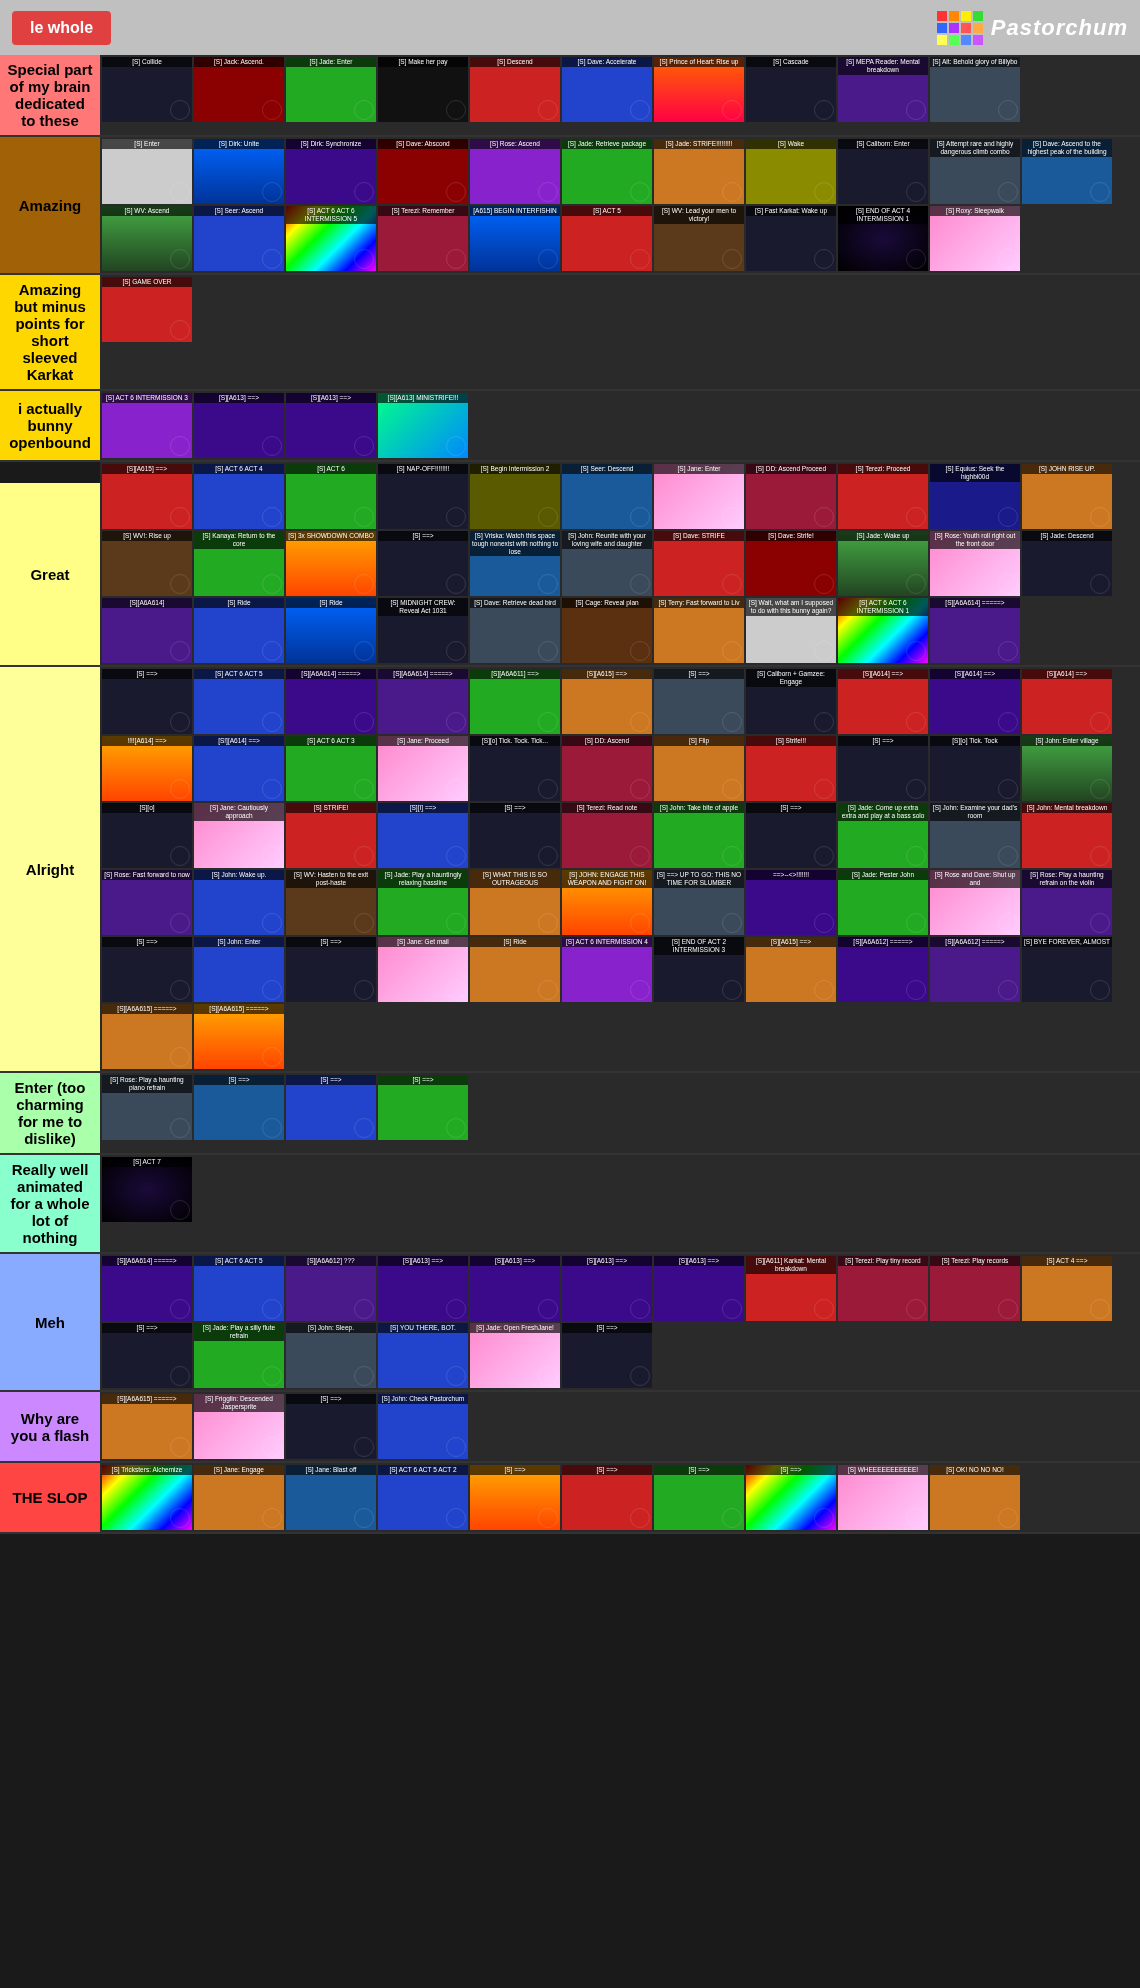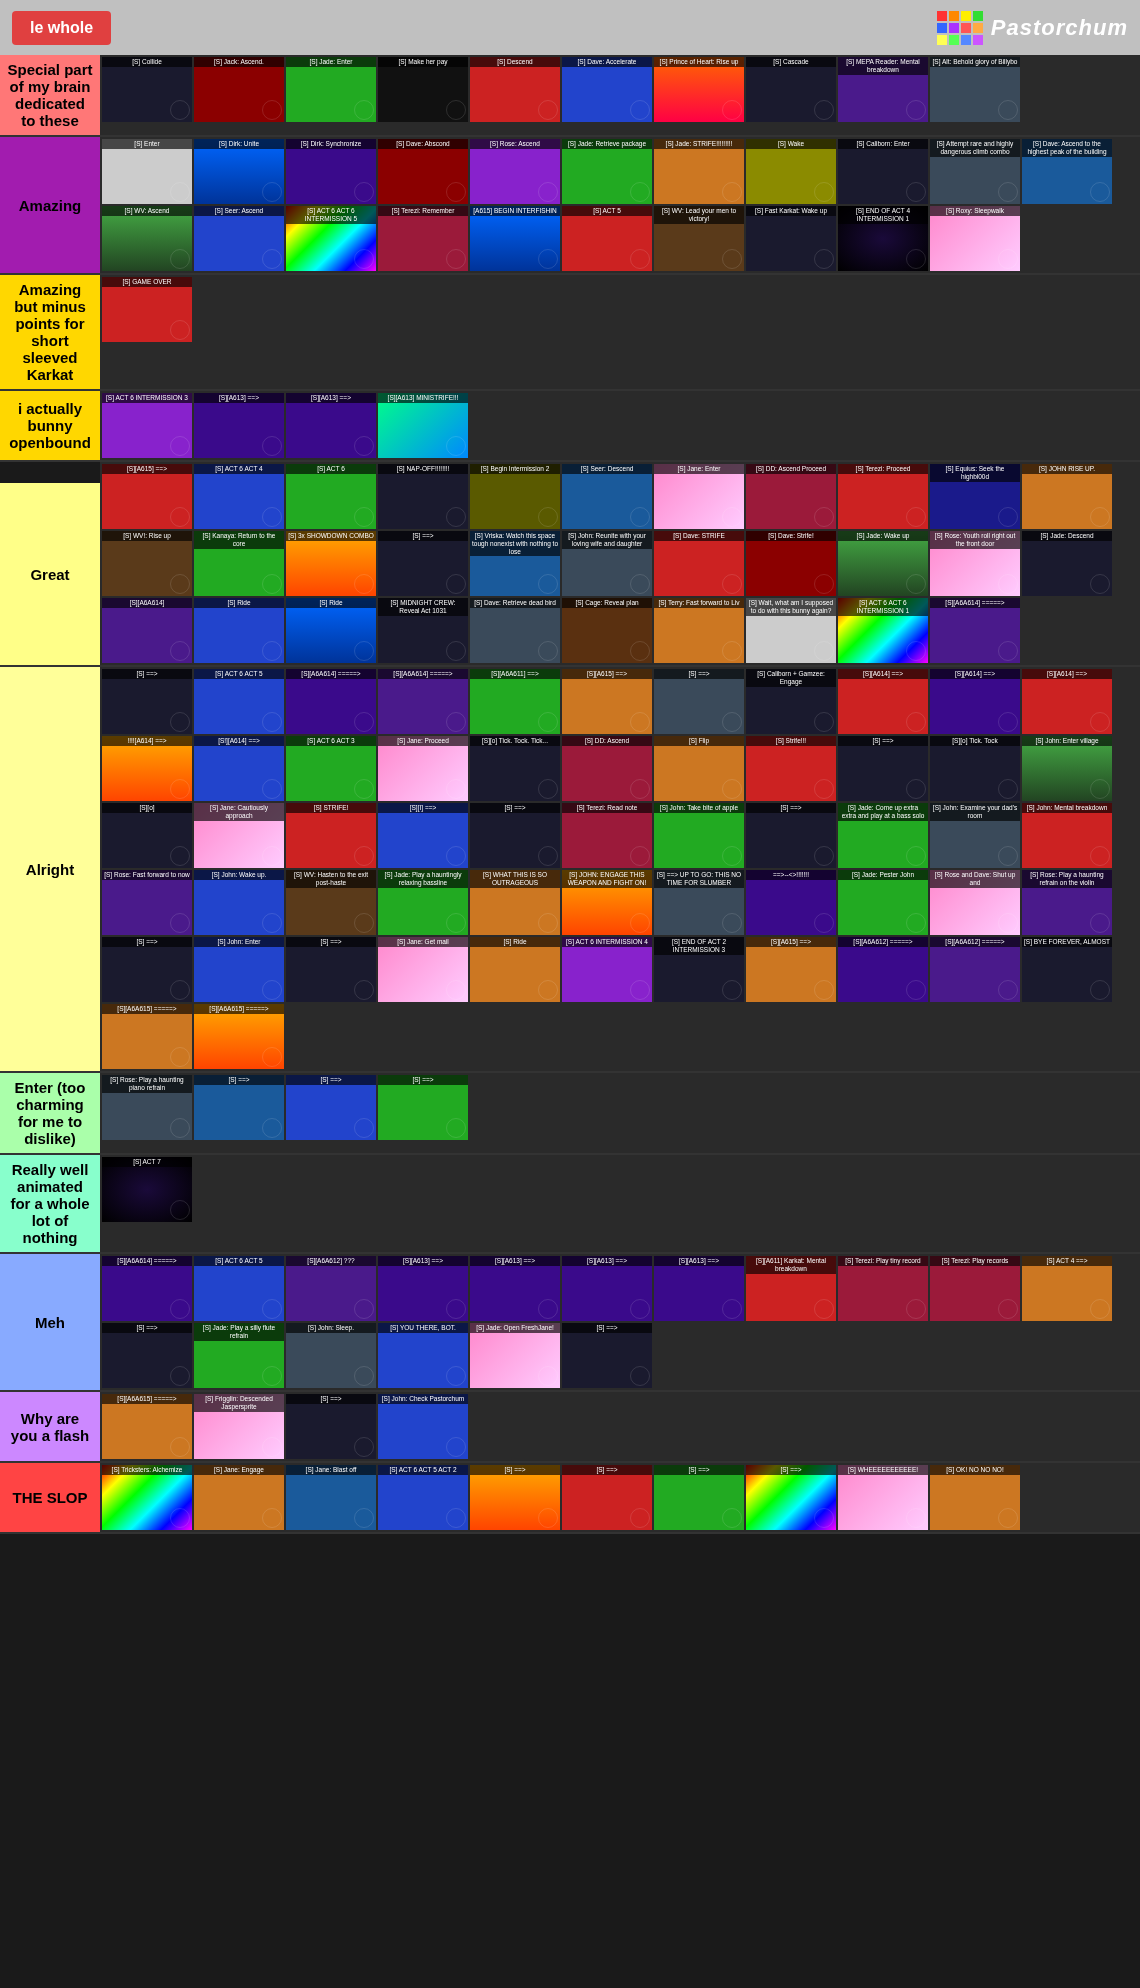--- a/index.html
+++ b/index.html
@@ -207,21 +207,21 @@
         </div>
         <div class="flash-item">
           <div class="thumb" style="background-color: rgb(58, 74, 90);">
             <div class="label">[S] Alt: Behold glory of Billybo</div>
             <div style="position: absolute; bottom: 2px; right: 2px; width: 20px; height: 20px; opacity: 0.3; border: 1px solid rgba(255, 255, 255, 0.4); border-radius: 50%;"></div>
           </div>
         </div>
       </div>
     </div>
     <div class="tier-row">
-      <div class="tier-label" style="background-color: #a21caf;">Amazing</div>
+      <div class="tier-label" style="background-color: #a16207;">Amazing</div>
       <div class="tier-content" style="background-color: rgb(42, 42, 42);">
         <div class="flash-item">
           <div class="thumb" style="background-color: rgb(204, 204, 204);">
             <div class="label">[S] Enter</div>
             <div style="position: absolute; bottom: 2px; right: 2px; width: 20px; height: 20px; opacity: 0.3; border: 1px solid rgba(255, 255, 255, 0.4); border-radius: 50%;"></div>
           </div>
         </div>
         <div class="flash-item">
           <div class="thumb" style="background: linear-gradient(rgb(0, 102, 255), rgb(0, 51, 153));">
             <div class="label">[S] Dirk: Unite</div>

